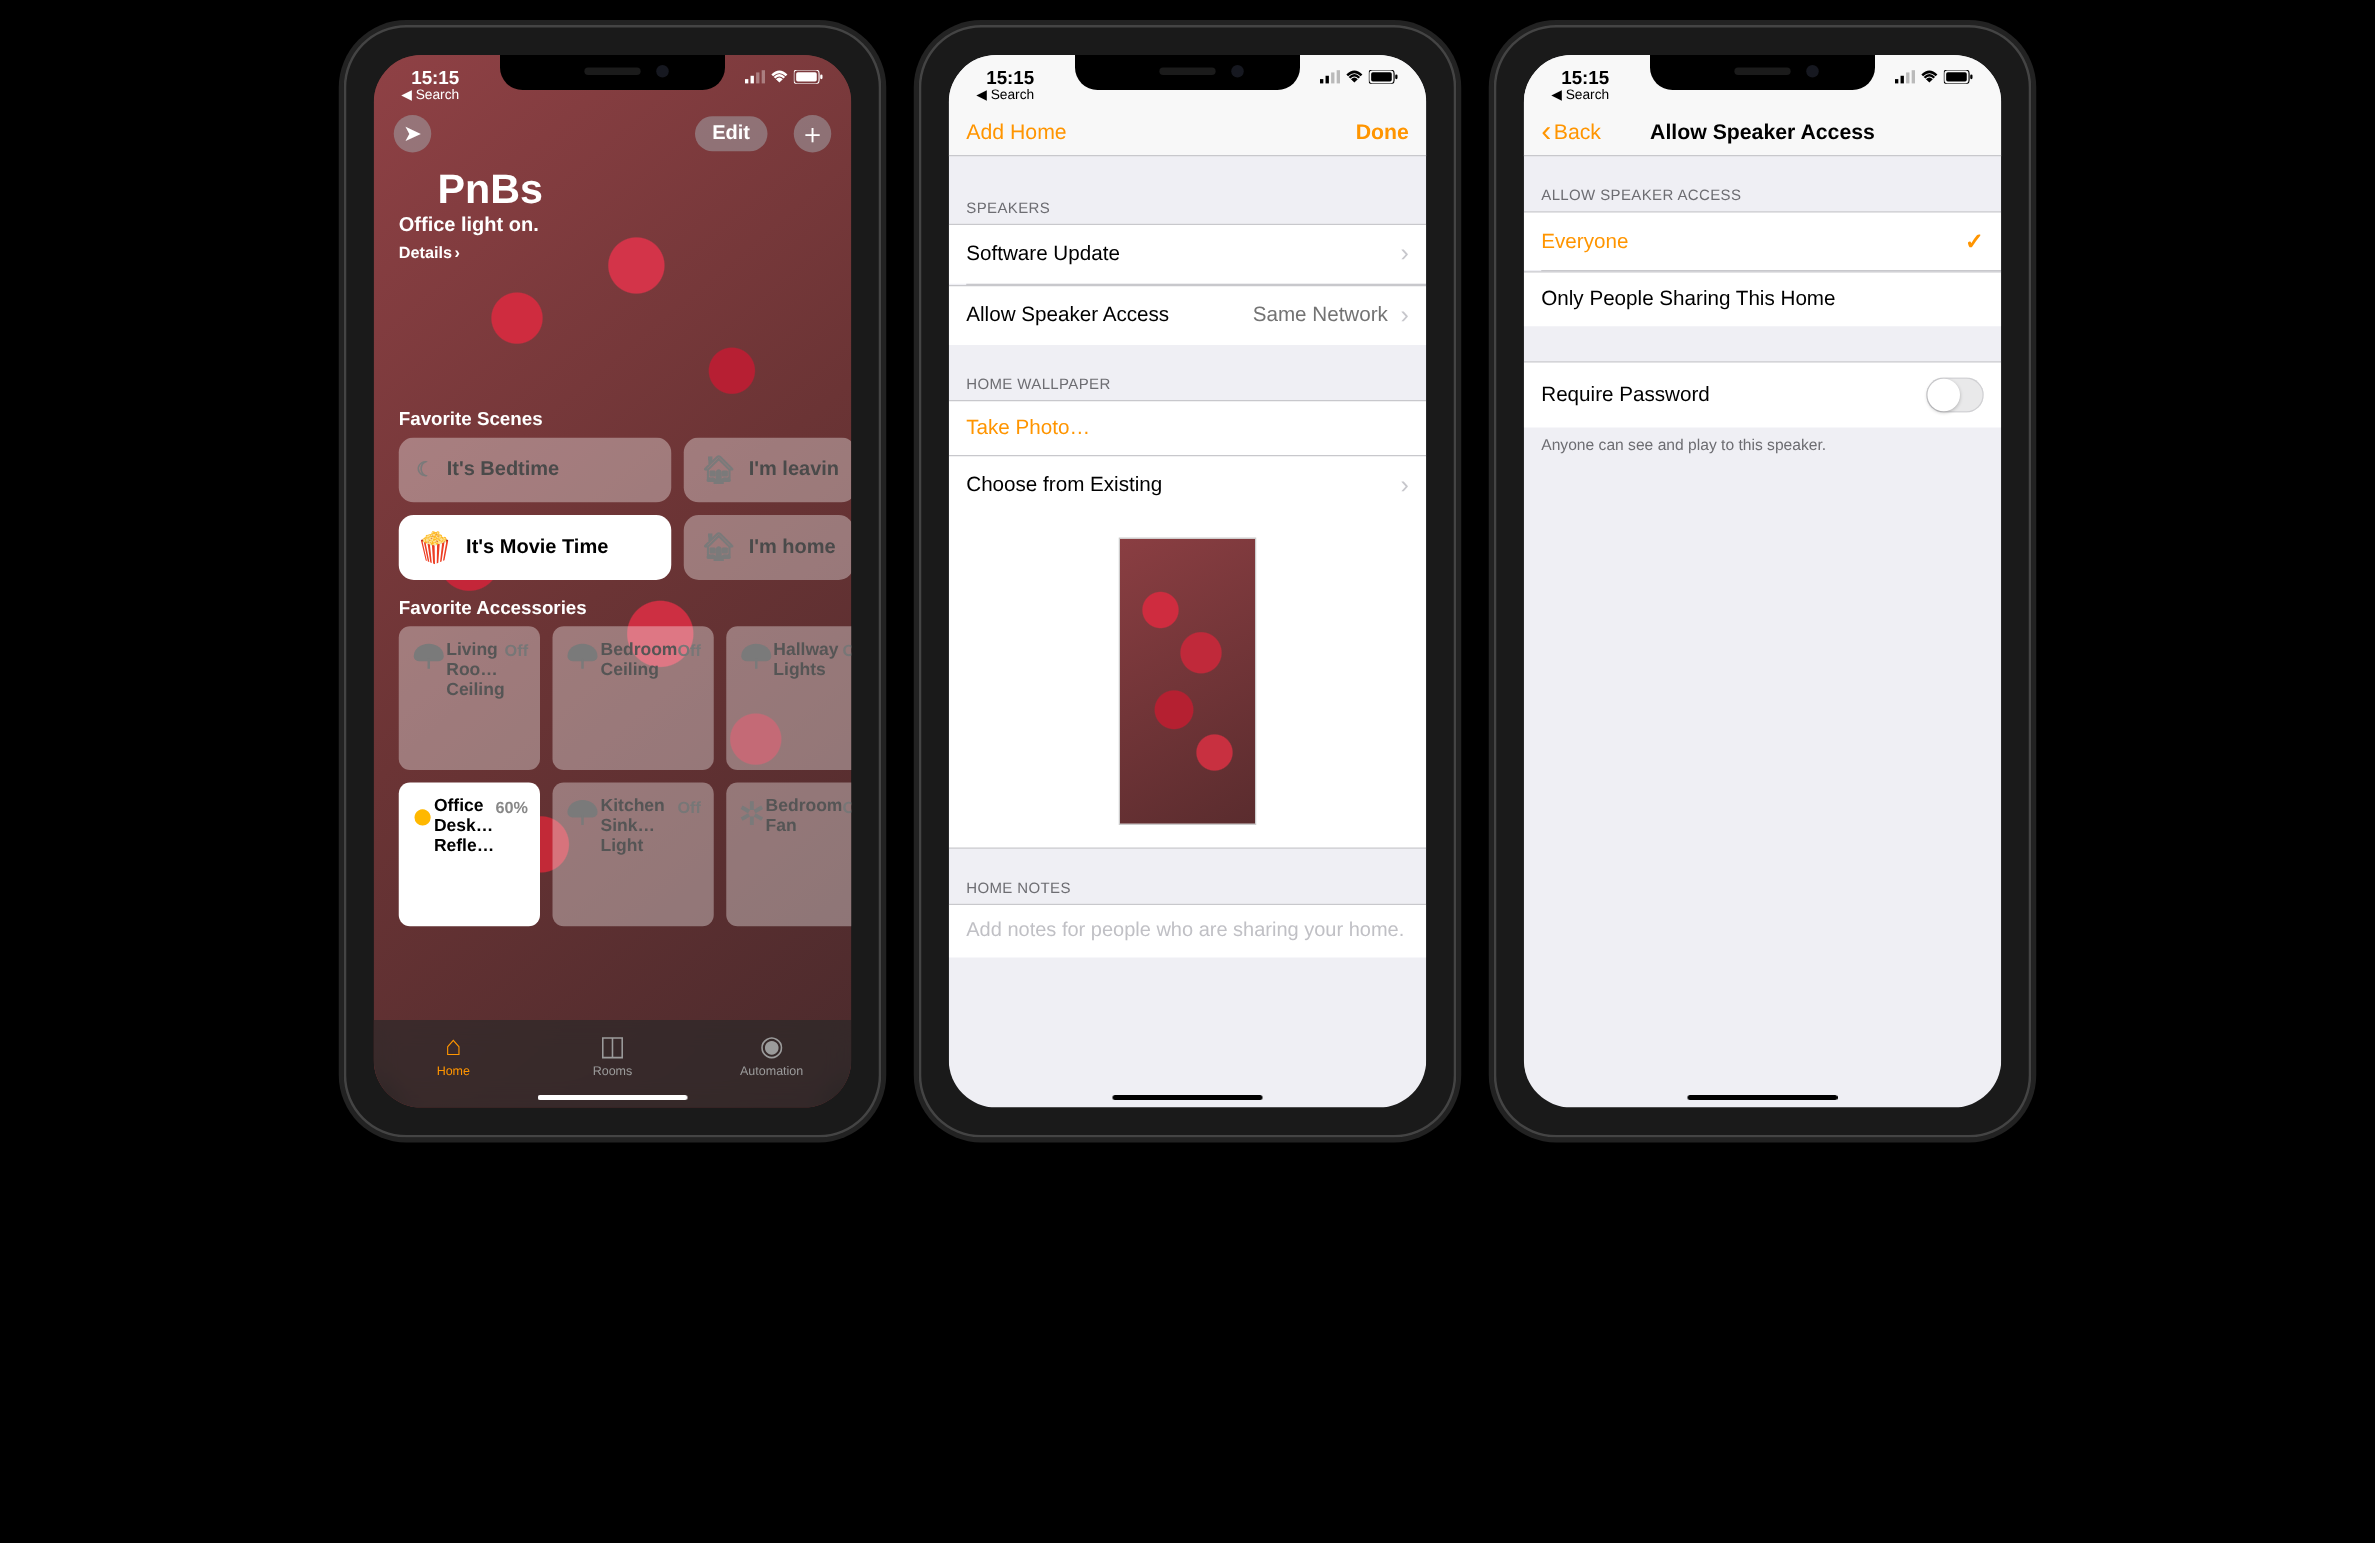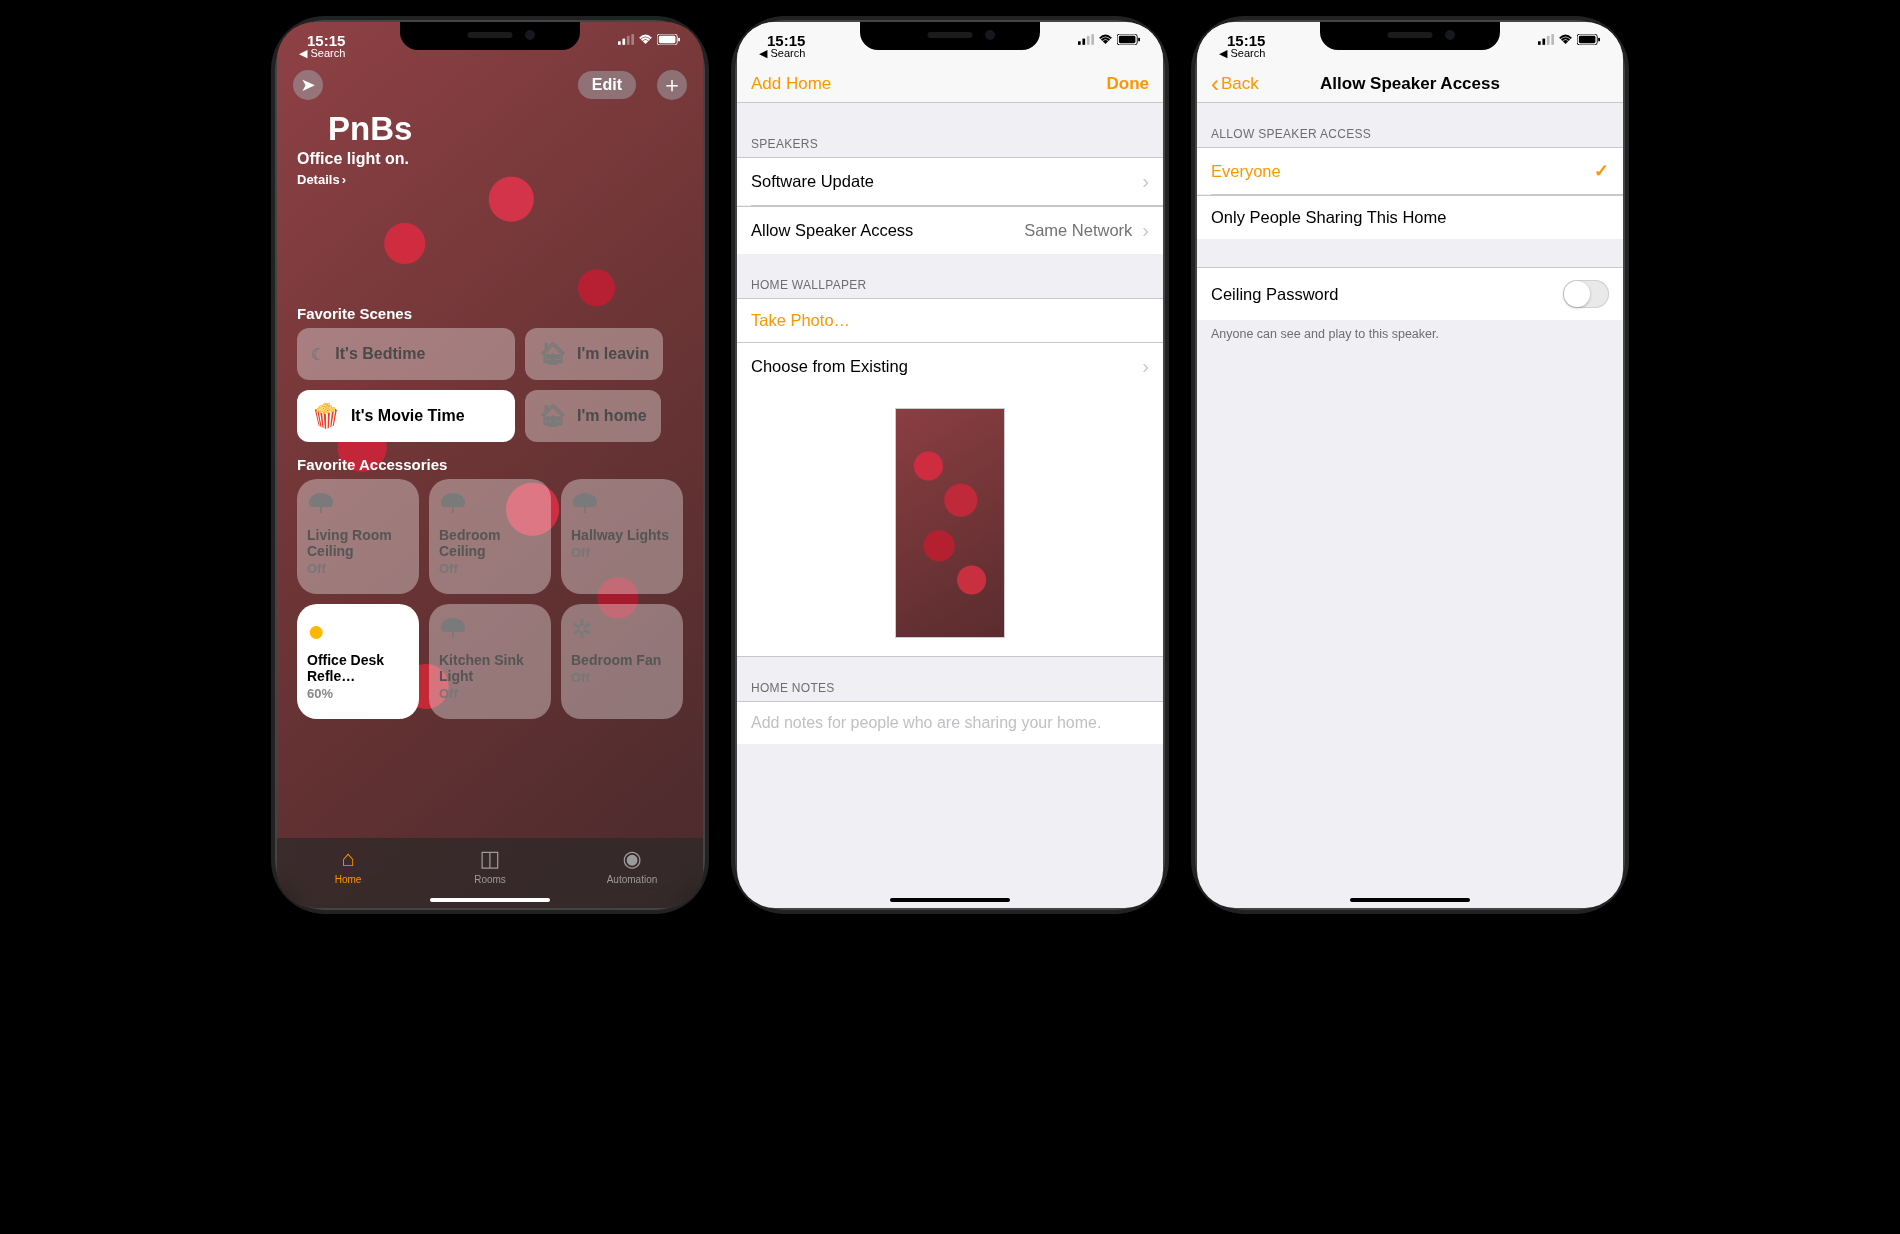--- a/index.html
+++ b/index.html
@@ -10,21 +10,21 @@
       gap: 30px;
       justify-content: center;
       align-items: flex-start;
       padding: 20px;
     }
     .phone {
       width: 430px;
       height: 890px;
       border-radius: 50px;
       background: #1a1a1a;
-      padding: 2px;
+      padding: 24px;
       box-shadow: inset 0 0 0 2px #444, 0 0 0 4px #222, 0 0 10px rgba(0,0,0,.8);
       position: relative;
     }
     .screen {
       width: 100%;
       height: 100%;
       border-radius: 38px;
       overflow: hidden;
       position: relative;
       background: #fff;
@@ -123,24 +123,24 @@
     }
     .scene-tile.active { background: #fff; color: #000; }
     .scene-row + .scene-row { margin-top: 10px; }
     .scn-ico { font-size: 22px; }
     .tile-grid {
       display: grid; grid-template-columns: repeat(3, 1fr);
       gap: 10px; padding: 0 20px;
     }
     .acc-tile {
       background: rgba(255,255,255,.35);
-      border-radius: 20px;
+      border-radius: 9px;
       height: 115px;
       padding: 10px;
-      display: flex; flex-direction: column;
+      display: flex; flex-direction: row;
       color: #555;
     }
     .acc-tile.active { background: #fff; color: #000; }
     .acc-ico { height: 38px; font-size: 26px; }
     .acc-name { font-size: 14px; font-weight: 700; line-height: 1.15;
       overflow: hidden; display: -webkit-box; -webkit-line-clamp: 2; -webkit-box-orient: vertical; }
     .acc-state { font-size: 13px; color: #777; font-weight: 600; margin-top: 2px; }
     .acc-tile.active .acc-state { color: #888; }
     .tab-bar {
       margin-top: auto;
@@ -487,21 +487,21 @@
             <span class="check">✓</span>
         </div>
         <div class="cell-sep"></div>
         <div class="cell-sep"></div>
         <div class="cell">
           <span>Only People Sharing This Home</span>
         </div>
 
         <div style="height:28px;"></div>
         <div class="cell">
-          <span>Ceiling Password</span>
+          <span>Require Password</span>
             <span class="spacer"></span>
           <div class="toggle">
               <div class="knob"></div>
             </div>
         </div>
         <div class="group-foot">Anyone can see and play to this speaker.</div>
       </div>
     </div>
     <div class="home-indicator blk"></div>
   </div>

